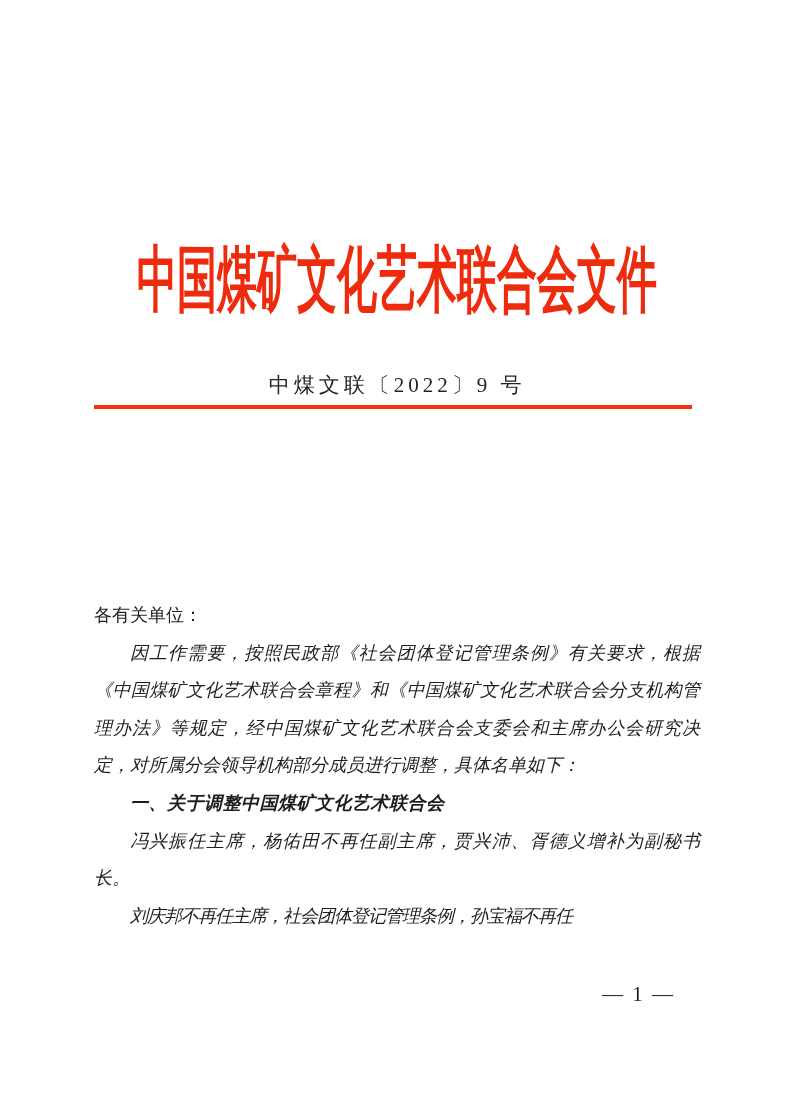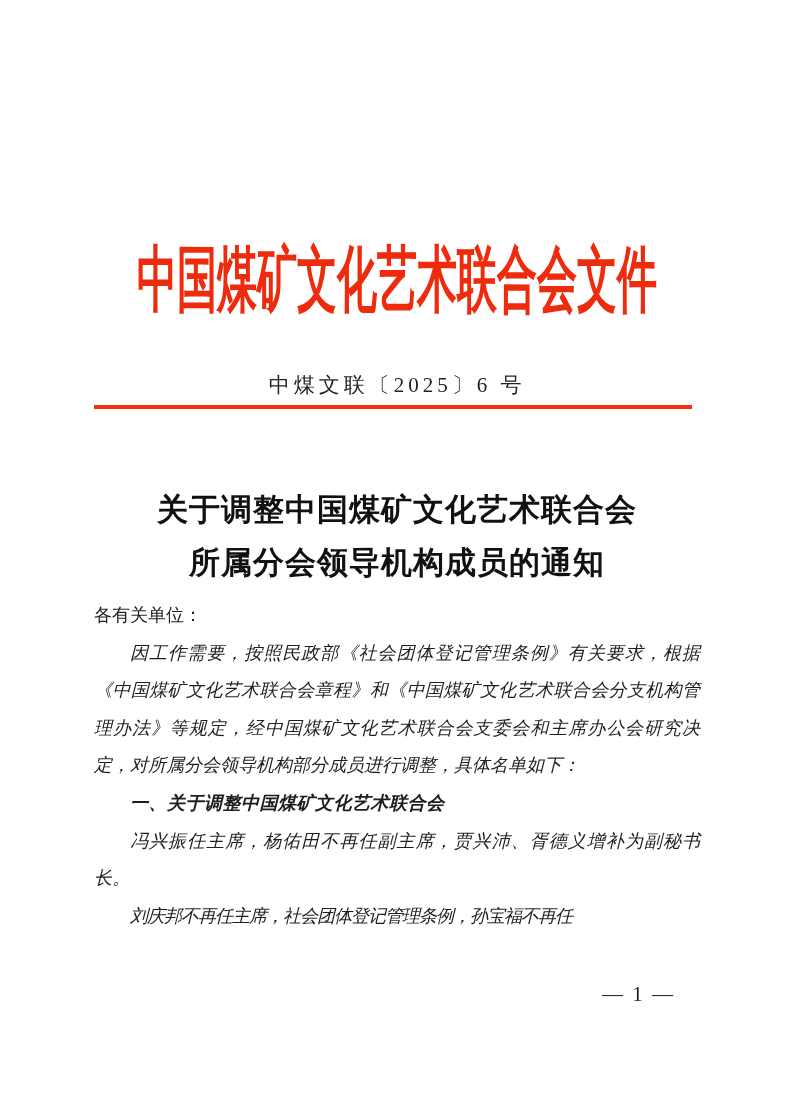--- a/index.html
+++ b/index.html
@@ -114,28 +114,24 @@
 </style>
 </head>
 <body>
 
 <div class="page">
 
   <div class="masthead">
     <span class="stretch" style="color: rgb(238, 43, 13);">中国煤矿文化艺术联合会文件</span>
   </div>
 
-  <div class="doc-number">中煤文联〔2025〕6 号</div>
+  <div class="doc-number">中煤文联〔2022〕9 号</div>
 
   <div class="red-rule" style="background: rgb(243, 51, 15);"></div>
 
-  <div class="doc-title">
-    <div>关于调整中国煤矿文化艺术联合会</div>
-    <div>所属分会领导机构成员的通知</div>
-  </div>
 
   <div class="body-text">
     <p>各有关单位：</p>
     <p class="indent">因工作需要，按照民政部《社会团体登记管理条例》有关要求，根据《中国煤矿文化艺术联合会章程》和《中国煤矿文化艺术联合会分支机构管理办法》等规定，经中国煤矿文化艺术联合会支委会和主席办公会研究决定，对所属分会领导机构部分成员进行调整，具体名单如下：</p>
     <p class="indent heading-bold">一、关于调整中国煤矿文化艺术联合会</p>
     <p class="indent">冯兴振任主席，杨佑田不再任副主席，贾兴沛、胥德义增补为副秘书长。</p>
     <p class="indent tight">刘庆邦不再任主席，社会团体登记管理条例，孙宝福不再任</p>
   </div>
 
   <div class="page-number">— 1 —</div>

